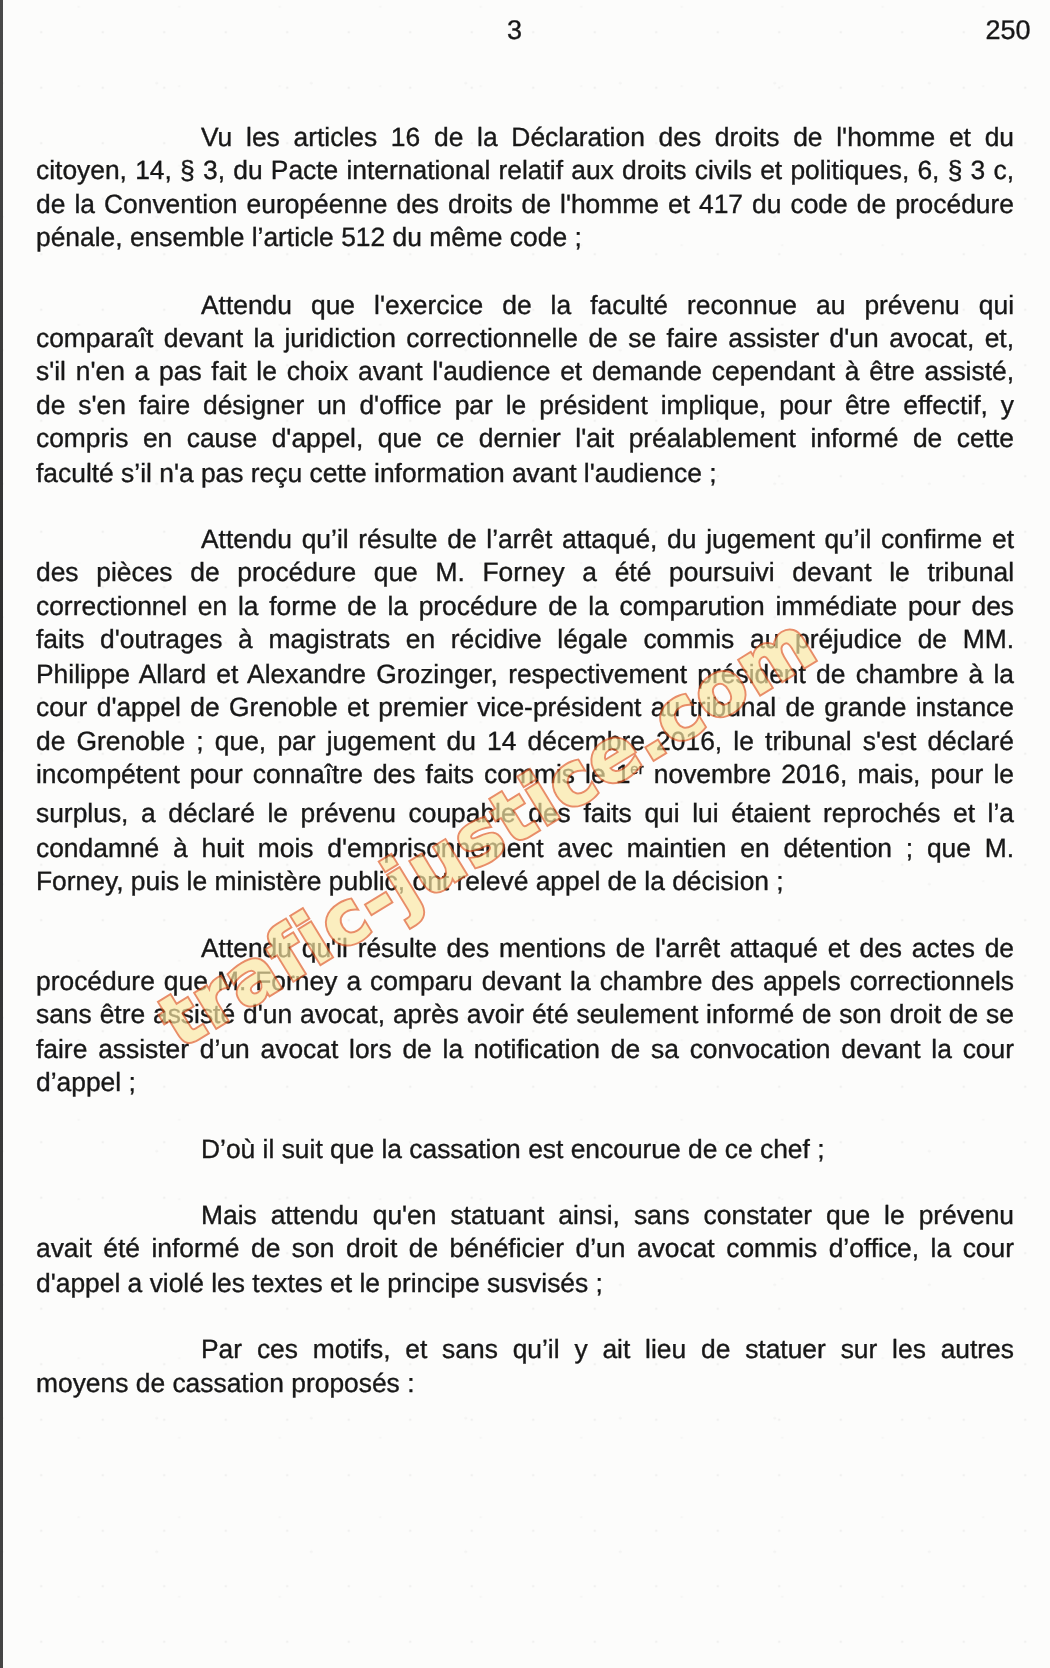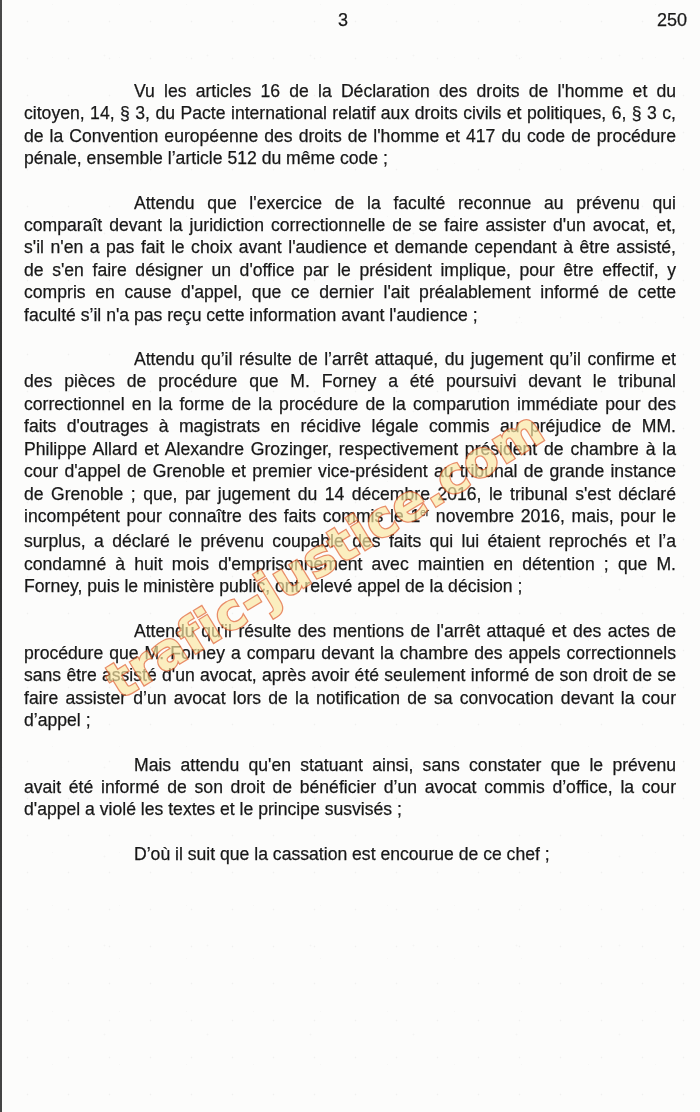--- a/index.html
+++ b/index.html
@@ -87,24 +87,25 @@
   <div class="doc-body">
 
     <p>Vu les articles 16 de la Déclaration des droits de l'homme et du citoyen, 14, § 3, du Pacte international relatif aux droits civils et politiques, 6, § 3 c, de la Convention européenne des droits de l'homme et 417 du code de procédure pénale, ensemble l’article 512 du même code ;</p>
 
     <p>Attendu que l'exercice de la faculté reconnue au prévenu qui comparaît devant la juridiction correctionnelle de se faire assister d'un avocat, et, s'il n'en a pas fait le choix avant l'audience et demande cependant à être assisté, de s'en faire désigner un d'office par le président implique, pour être effectif, y compris en cause d'appel, que ce dernier l'ait préalablement informé de cette faculté s’il n'a pas reçu cette information avant l'audience ;</p>
 
     <p><span>Attendu qu’il résulte de l’arrêt attaqué, du jugement qu’il confirme et des pièces de procédure que M. Forney a été poursuivi devant le tribunal correctionnel en la forme de la procédure de la comparution immédiate pour des faits d'outrages à magistrats en récidive légale commis au préjudice de MM. Philippe Allard et Alexandre Grozinger, respectivement président de chambre à la cour d'appel de Grenoble et premier vice-président au tribunal de grande instance de Grenoble ; que, par jugement du 14 décembre 2016, le tribunal s'est déclaré incompétent pour connaître des faits commis le 1</span><span class="sup-ord">er</span><span> novembre 2016, mais, pour le surplus, a déclaré le prévenu coupable des faits qui lui étaient reprochés et l’a condamné à huit mois d'emprisonnement avec maintien en détention ; que M. Forney, puis le ministère public, ont relevé appel de la décision ;</span></p>
 
     <p>Attendu qu'il résulte des mentions de l'arrêt attaqué et des actes de procédure que M. Forney a comparu devant la chambre des appels correctionnels sans être assisté d'un avocat, après avoir été seulement informé de son droit de se faire assister d’un avocat lors de la notification de sa convocation devant la cour d’appel ;</p>
 
+    <p>D’où il suit que la cassation est encourue de ce chef ;</p>
+
     <p>Mais attendu qu'en statuant ainsi, sans constater que le prévenu avait été informé de son droit de bénéficier d’un avocat commis d’office, la cour d'appel a violé les textes et le principe susvisés ;</p>
 
-    <p>D’où il suit que la cassation est encourue de ce chef ;</p>
-
+    <p>Par ces motifs, et sans qu’il y ait lieu de statuer sur les autres moyens de cassation proposés :</p>
 
 
   </div>
 
   <svg class="watermark-layer" width="700" height="1112" viewBox="0 0 700 1112">
     <g stroke-width="2.6" opacity="0.68" stroke="#e05a24">
       <text x="0" y="0" transform="translate(120,700) rotate(-31.5)" font-family="DejaVu Sans, sans-serif" font-size="49" font-weight="bold" letter-spacing="1" paint-order="stroke" fill="#fbe8a4">trafic-justice.com</text>
     </g>
   </svg>
 

